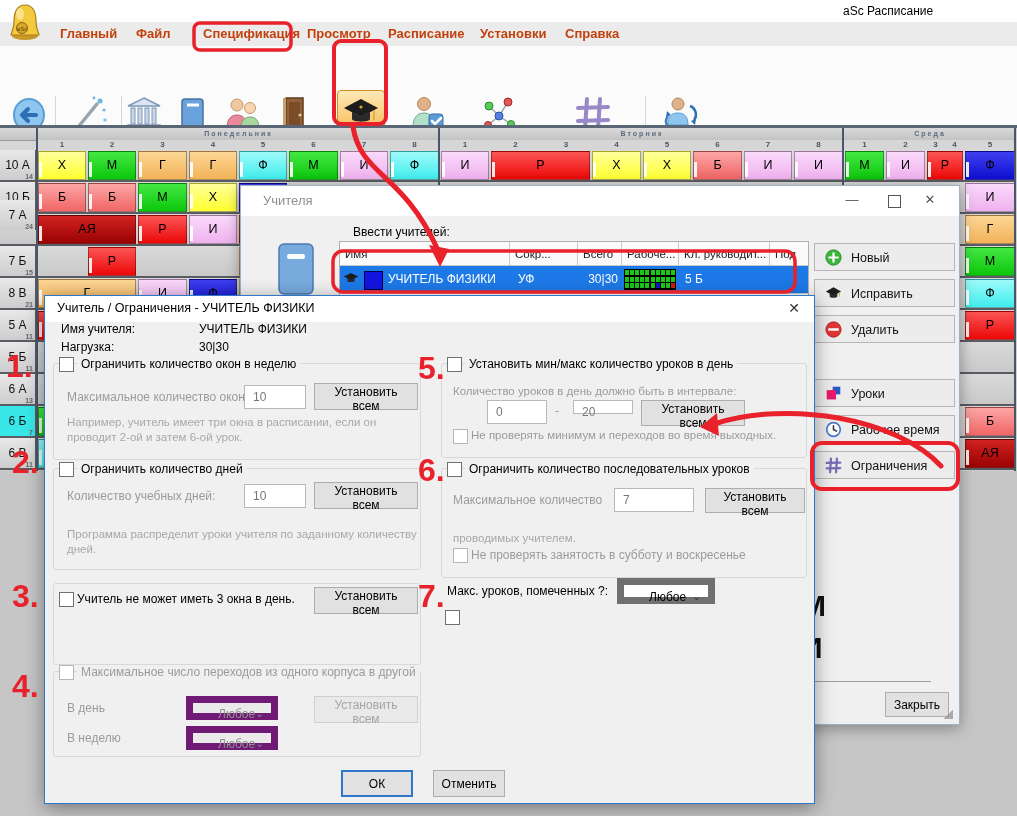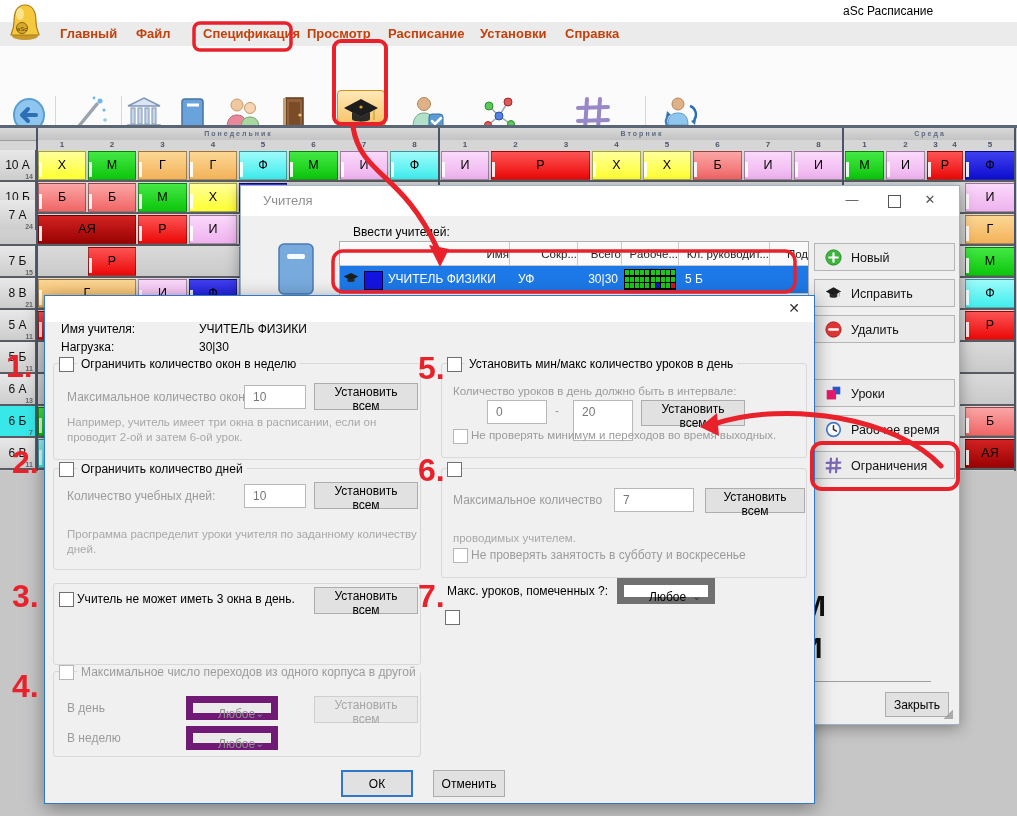--- a/index.html
+++ b/index.html
@@ -38,21 +38,21 @@
   
   .tw{position:absolute;left:240px;top:185px;width:718px;height:538px;background:#f0f0f0;
       border:1px solid #9fb2c8;box-shadow:0 3px 14px rgba(0,0,0,.35);}
   .tw-titlebar{position:absolute;left:0;top:0;width:100%;height:30px;background:#ffffff;}
   .tw-title{position:absolute;left:22px;top:7px;font-size:13px;color:#8f8f8f;}
   .tw-ctl{position:absolute;top:6px;font-size:13px;color:#555;width:30px;text-align:center;cursor:default;}
   .tw-maxbox{position:absolute;top:9px;width:11px;height:11px;border:1.5px solid #555;}
   .tw-label{position:absolute;font-size:12px;color:#000;}
   .tw-table{position:absolute;left:98px;top:55px;width:468px;border:1px solid #b0b0b0;background:#fff;}
   .tw-th{position:absolute;top:0;height:24px;font-size:11.5px;color:#222;border-right:1px solid #c9c9c9;
-      line-height:24px;padding-left:5px;box-sizing:border-box;background:#fafafa;border-bottom:1px solid #c9c9c9;text-align:right;}
+      line-height:24px;padding-left:5px;box-sizing:border-box;background:#fafafa;border-bottom:1px solid #c9c9c9;}
   .tw-row{position:absolute;top:24px;height:27px;background:#1d79e7;color:#fff;font-size:12px;}
   .side-btn{position:absolute;left:573px;width:141px;height:28px;background:#ececec;border:1px solid #b5b5b5;
       font-size:12.5px;color:#111;text-align:left;line-height:28px;padding-left:36px;box-sizing:border-box;}
   .side-btn .sicon{position:absolute;left:10px;top:5px;width:17px;height:17px;}
   .w-btn{background:#e1e1e1;border:1px solid #adadad;font-size:12px;color:#000;text-align:center;}
   .w-btn.dis{color:#a6a6a6;border-color:#cfcfcf;background:#e9e9e9;}
   .tw-hline{position:absolute;left:12px;top:495px;width:678px;height:1px;background:#9f9f9f;}
   .tw-grip{position:absolute;right:6px;bottom:5px;width:10px;height:10px;
      background:
        linear-gradient(135deg,transparent 50%,#9a9a9a 50%) ;opacity:.8;}
@@ -433,20 +433,21 @@
     <span class="frag" style="left:560px;top:403px">М</span>
     <span class="frag" style="left:560px;top:445px">И</span>
 
     <div class="tw-hline"></div>
     <button class="w-btn abs" style="left:644px;top:506px;width:64px;height:25px">Закрыть</button>
     <div class="tw-grip"></div>
   </div>
 
   <div class="dlg">
     <div class="dlg-titlebar">
+      <span class="dlg-title">Учитель / Ограничения - УЧИТЕЛЬ ФИЗИКИ</span>
       <span class="dlg-close">✕</span>
     </div>
 
     <span class="tx" style="left:16px;top:26px">Имя учителя:</span>
     <span class="tx" style="left:154px;top:26px">УЧИТЕЛЬ ФИЗИКИ</span>
     <span class="tx" style="left:16px;top:44px">Нагрузка:</span>
     <span class="tx" style="left:154px;top:44px">30|30</span>
 
     <div class="grp" style="left:8px;top:67px;width:366px;height:95px"></div>
     <span class="cb" style="left:14px;top:61px"></span>
@@ -484,27 +485,28 @@
 
     <button class="ok-btn" style="left:296px;top:474px;width:72px;height:27px">ОК</button>
     <button class="w-btn abs" style="left:388px;top:474px;width:72px;height:27px">Отменить</button>
 
     <div class="grp" style="left:396px;top:67px;width:364px;height:93px"></div>
     <span class="cb" style="left:402px;top:61px"></span>
     <span class="tx" style="left:420px;top:61px;background:#f0f0f0;padding:0 4px">Установить мин/макс количество уроков в день</span>
     <span class="tx dis" style="left:408px;top:89px;font-size:11.5px">Количество уроков в день должно быть в интервале:</span>
     <span class="inp" style="left:442px;top:104px;width:60px;height:24px">0</span>
     <span class="tx dis" style="left:510px;top:108px">-</span>
-    <span class="inp" style="left:528px;top:104px;width:60px;height:41px">20</span>
+    <span class="inp" style="left:528px;top:104px;width:60px;height:14px">20</span>
     <button class="w-btn abs" style="left:596px;top:104px;width:104px;height:26px">Установить всем</button>
     <span class="cb dis" style="left:408px;top:133px"></span>
     <span class="tx dis" style="left:426px;top:133px;font-size:11.5px">Не проверять минимум и переходов во время выходных.</span>
 
     <div class="grp" style="left:396px;top:172px;width:364px;height:108px"></div>
     <span class="cb" style="left:402px;top:166px"></span>
+    <span class="tx" style="left:420px;top:166px;background:#f0f0f0;padding:0 4px">Ограничить количество последовательных уроков</span>
     <span class="tx dis" style="left:408px;top:197px">Максимальное количество</span>
     <span class="inp" style="left:569px;top:192px;width:80px;height:24px">7</span>
     <button class="w-btn abs" style="left:660px;top:192px;width:100px;height:25px">Установить всем</button>
     <span class="tx hint" style="left:408px;top:236px">проводимых учителем.</span>
     <span class="cb dis" style="left:408px;top:252px"></span>
     <span class="tx dis" style="left:426px;top:252px">Не проверять занятость в субботу и воскресенье</span>
 
     <span class="tx" style="left:402px;top:288px">Макс. уроков, помеченных ?:</span>
     <span class="sel en" style="left:572px;top:282px;width:98px;height:26px;line-height:24px">
       <span>Любое</span><span class="chev">⌄</span></span>

